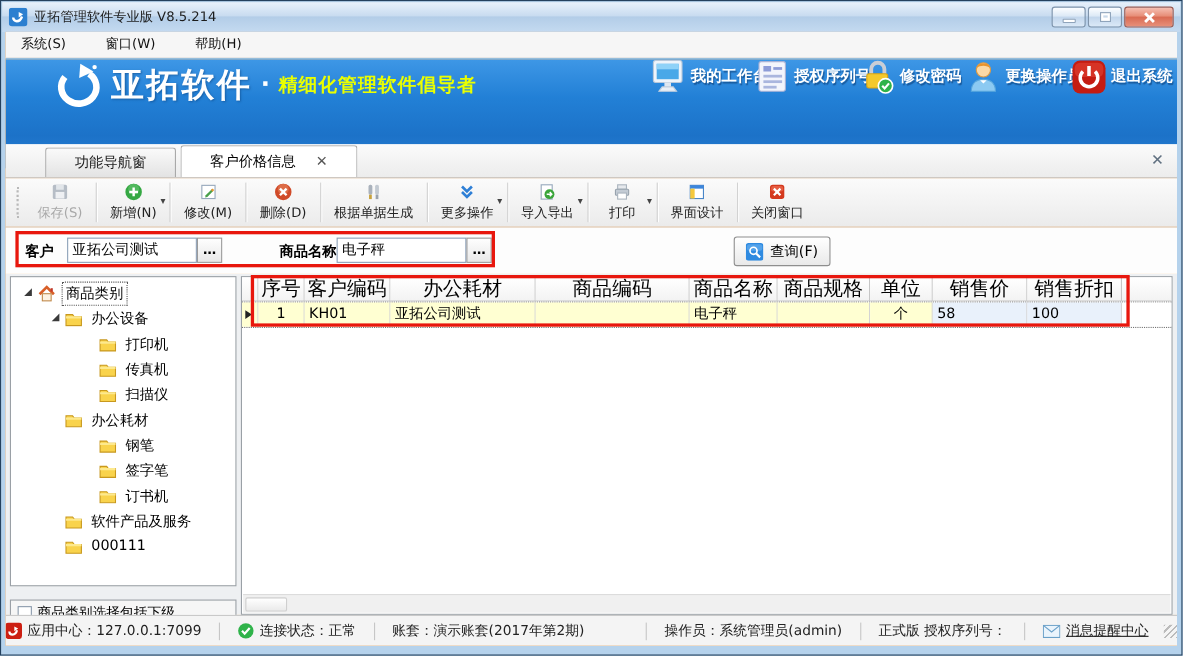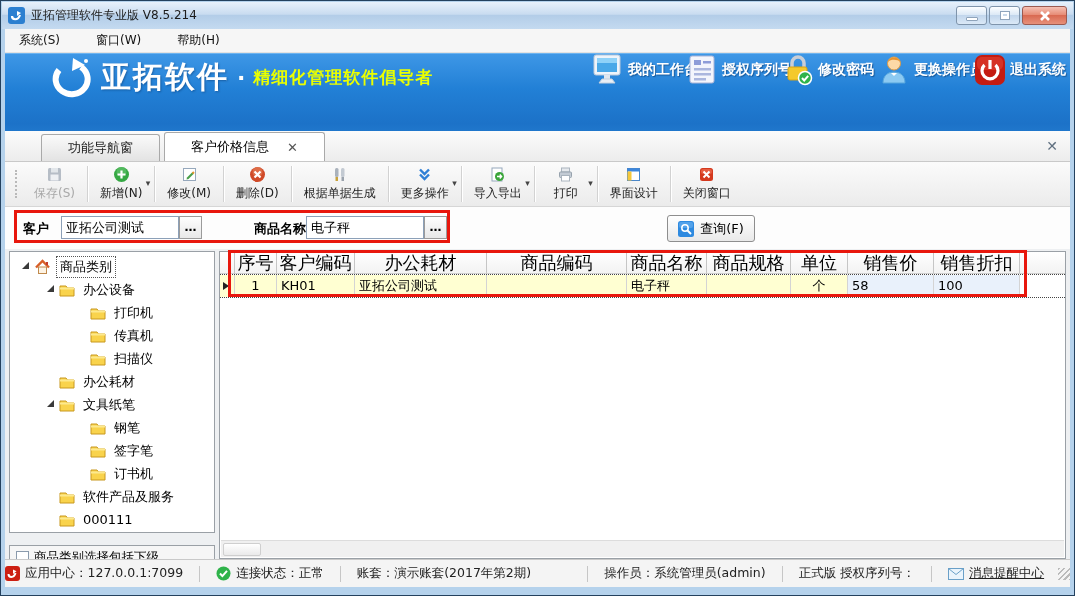--- a/index.html
+++ b/index.html
@@ -407,32 +407,20 @@
         </div>
         <div class="tnode lv1">
           <span class="twig"></span>
           <span class="nico ic">
               <svg width="16" height="14">
                 <path d="M1 3h6l1.5 2H15v8H1z" fill="#f9d34c" stroke="#c8981e"></path>
                 <path d="M1 5.5h14" stroke="#fde98e" stroke-width="2"></path>
               </svg>
             </span>
           <span class="nlabel">办公耗材</span>
-        </div>
-        <div class="tnode lv1">
-          <span class="twig">
-              <span class="tri"></span>
-            </span>
-          <span class="nico ic">
-              <svg width="16" height="14">
-                <path d="M1 3h6l1.5 2H15v8H1z" fill="#f9d34c" stroke="#c8981e"></path>
-                <path d="M1 5.5h14" stroke="#fde98e" stroke-width="2"></path>
-              </svg>
-            </span>
-          <span class="nlabel">文具纸笔</span>
         </div>
         <div class="tnode lv2">
           <span class="twig"></span>
           <span class="nico ic">
               <svg width="16" height="14">
                 <path d="M1 3h6l1.5 2H15v8H1z" fill="#f9d34c" stroke="#c8981e"></path>
                 <path d="M1 5.5h14" stroke="#fde98e" stroke-width="2"></path>
               </svg>
             </span>
           <span class="nlabel">钢笔</span>

